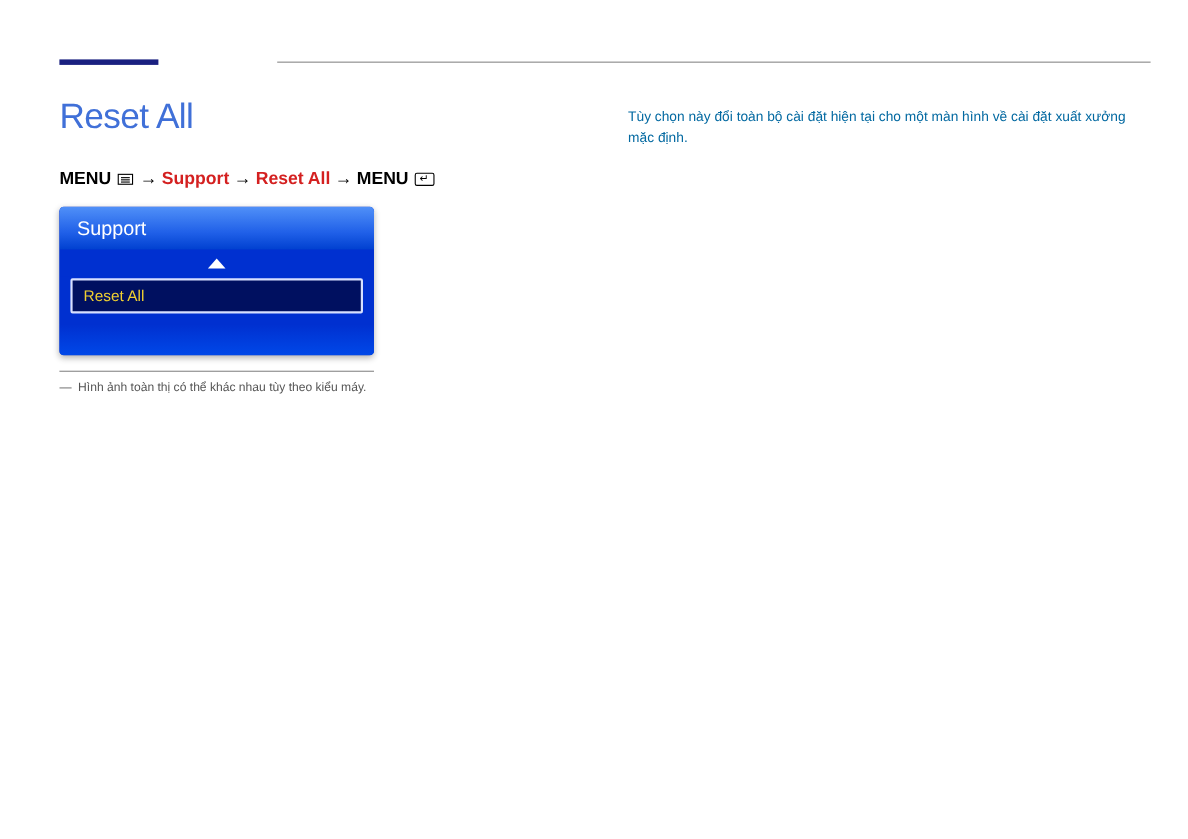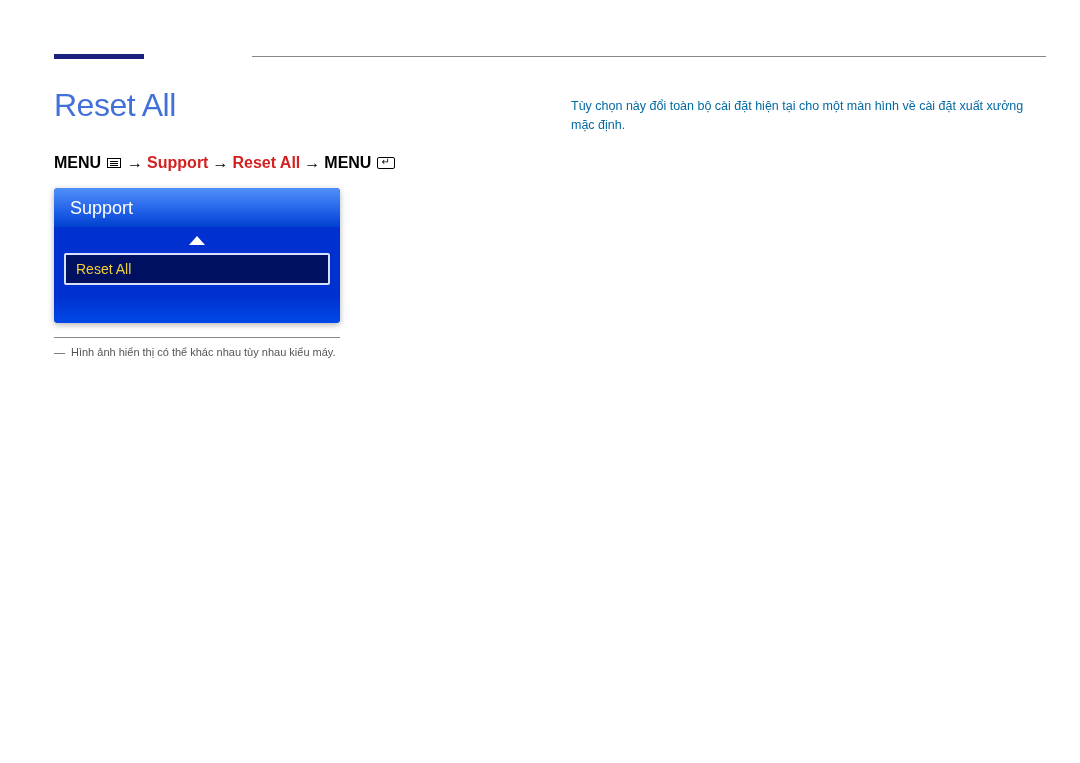--- a/index.html
+++ b/index.html
@@ -201,21 +201,21 @@
         <div class="osd-item-wrap">
           <div class="osd-item">Reset All</div>
         </div>
         <div class="osd-bottom-pad"></div>
       </div>
 
       <hr class="sub-divider">
 
       <div class="footnote">
         <span class="footnote-dash">―</span>
-        <span>Hình ảnh hiển thị có thể khác nhau tùy nhau kiểu máy.</span>
+        <span>Hình ảnh toàn thị có thể khác nhau tùy theo kiểu máy.</span>
       </div>
     </div>
 
     <div class="right-col">
       <p class="description">Tùy chọn này đổi toàn bộ cài đặt hiện tại cho một màn hình về cài đặt xuất xưởng mặc định.</p>
     </div>
   </div>
 </div>
 
 </body></html>

